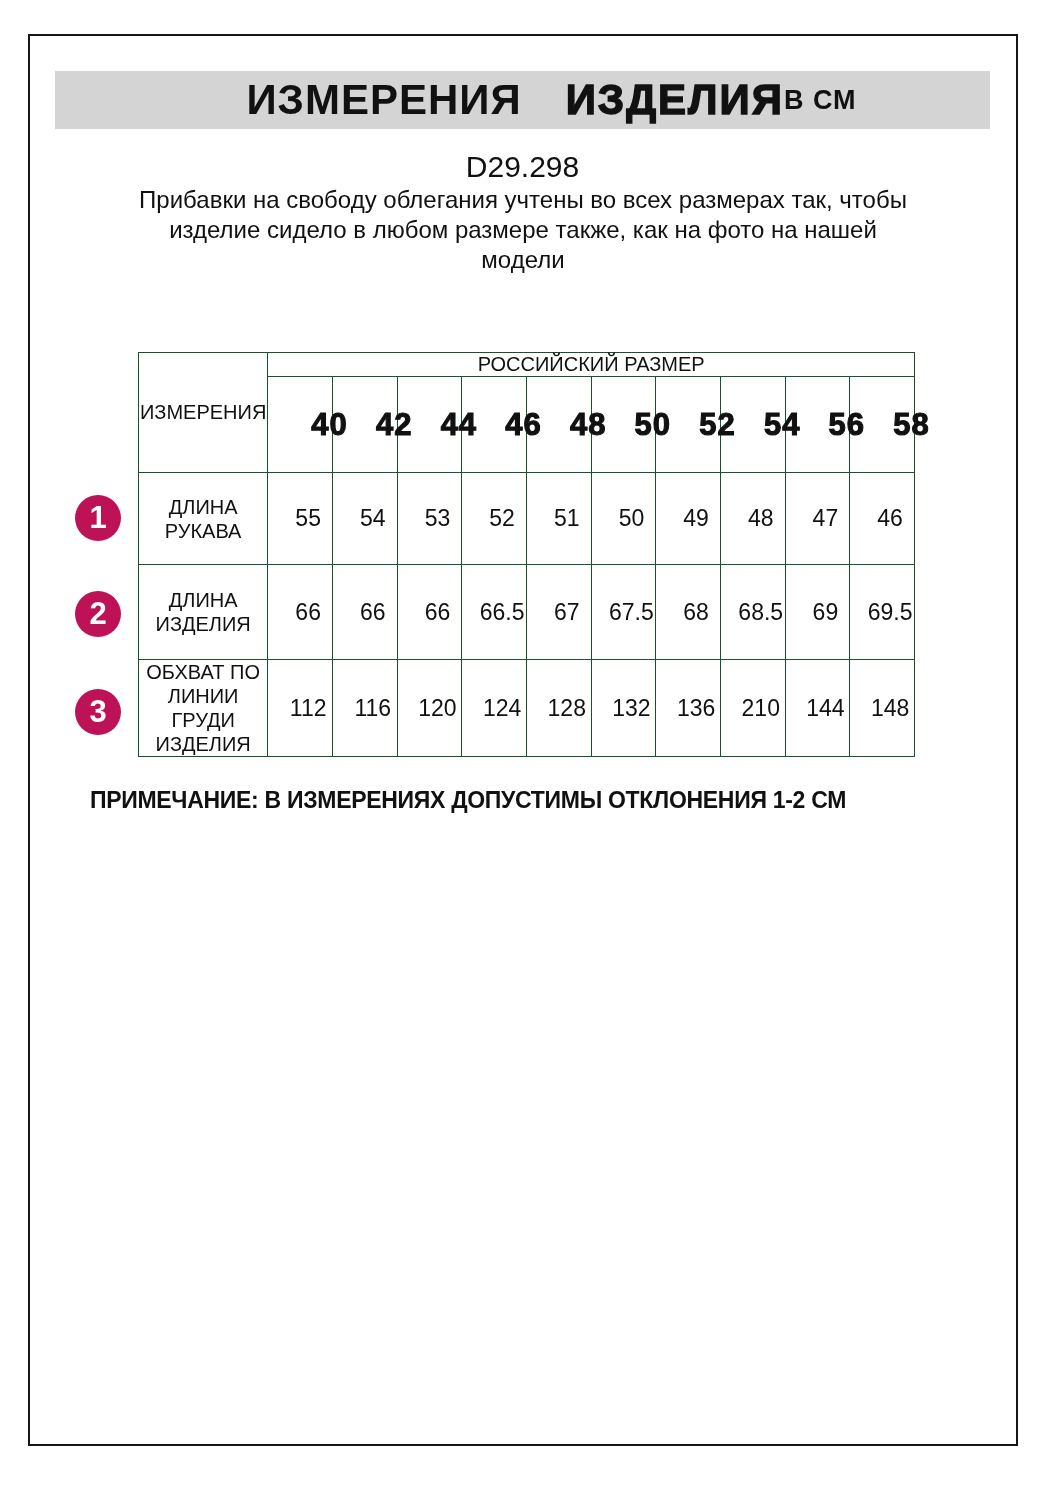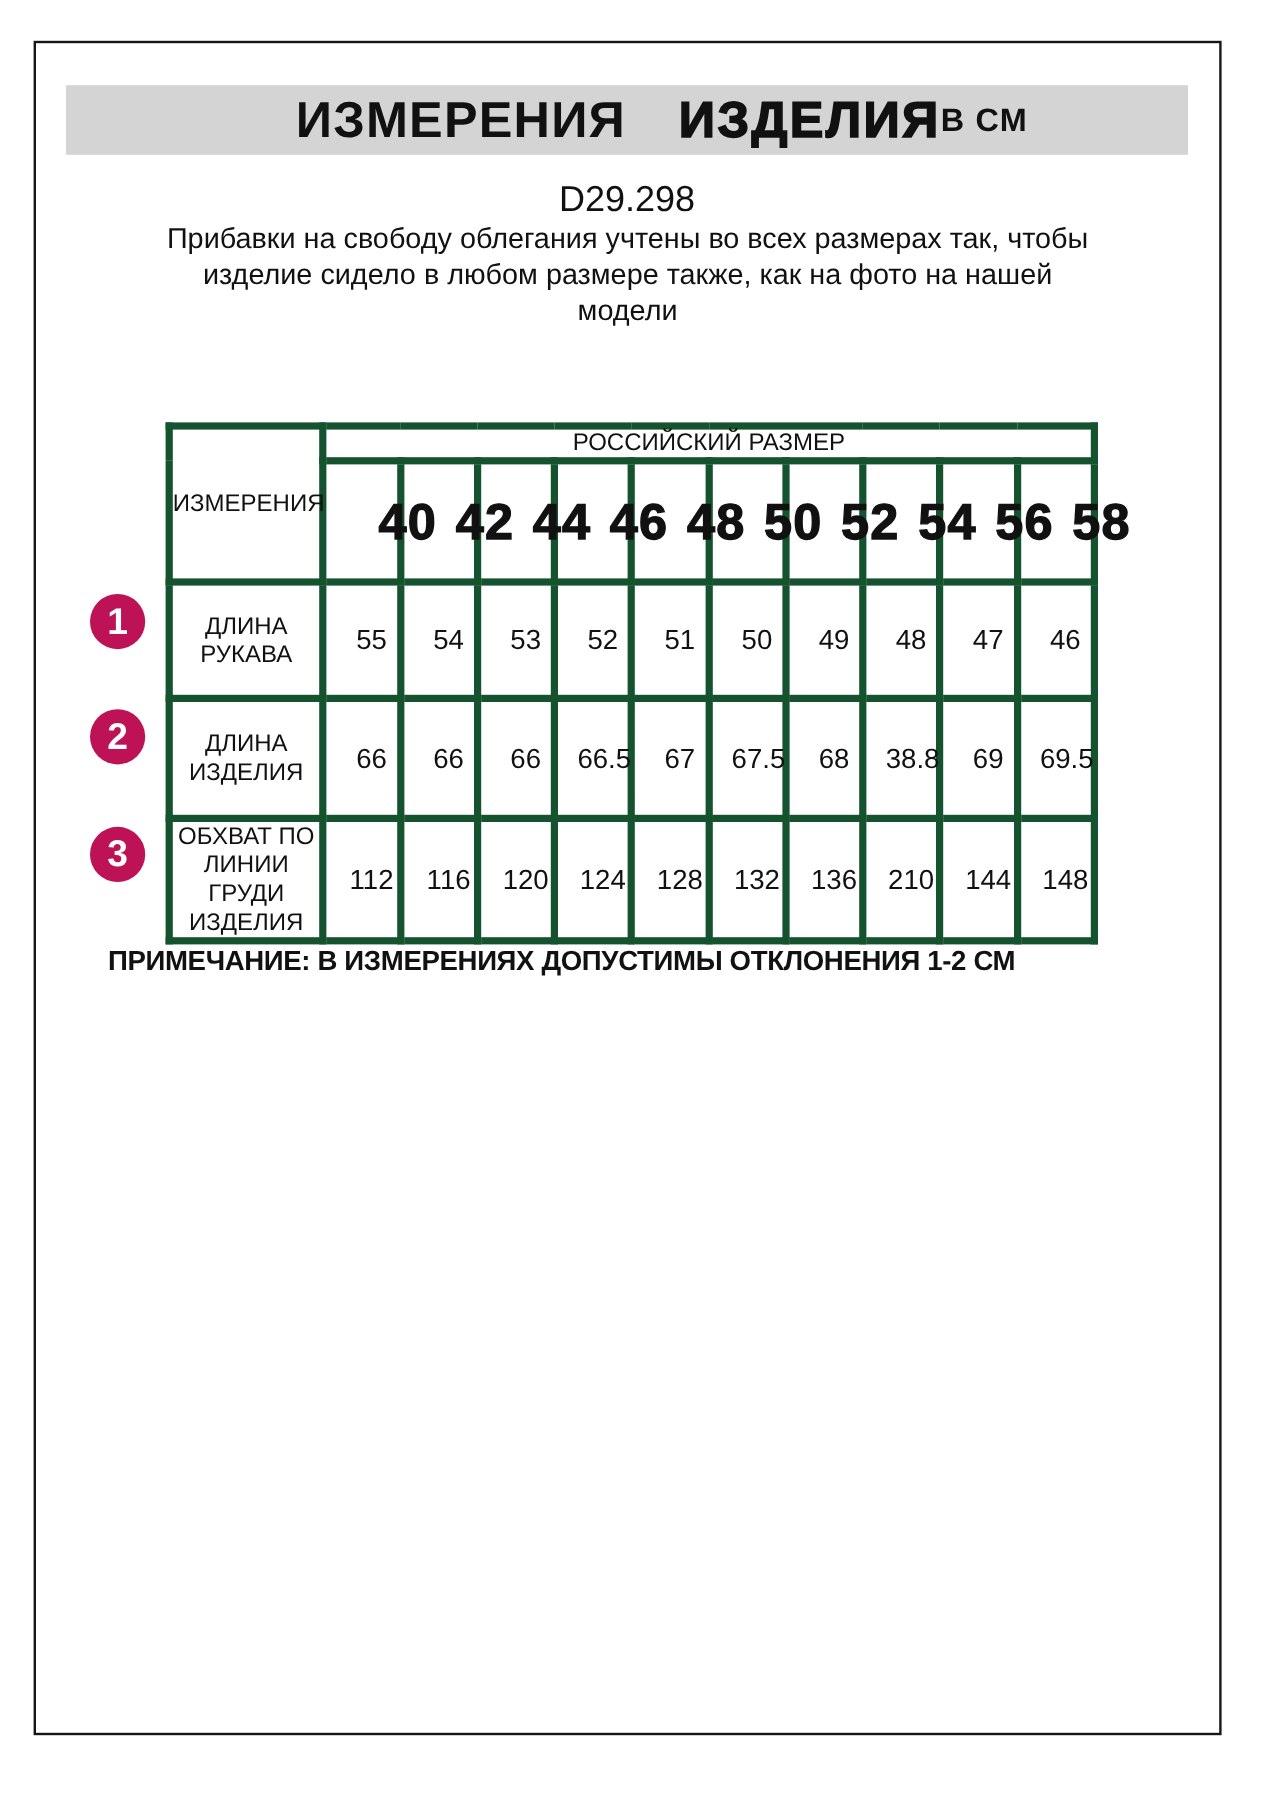--- a/index.html
+++ b/index.html
@@ -84,40 +84,40 @@
     left: 138px;
     top: 352px;
   }
   table.size-table {
     border-collapse: collapse;
     table-layout: fixed;
     width: 777px;
   }
   table.size-table th,
   table.size-table td {
-    border: 6px solid #14532d;
+    border: 1px solid #14532d;
     text-align: center;
     vertical-align: middle;
     padding: 0;
     background: #ffffff;
   }
   .col-measure { width: 128px; }
   .col-size    { width: 64px;  }
   tr.group-row th {
     height: 23px;
     font-size: 20px;
     font-weight: 400;
   }
   th.corner-cell {
     font-size: 20px;
     font-weight: 400;
   }
   tr.sizes-row th {
     height: 95px;
-    font-size: 42px;
+    font-size: 31px;
     font-weight: 700;
     -webkit-text-stroke: 1.1px #111111;
     letter-spacing: 1px;
     padding-left: 43px;
   }
   tr.data-row td.label-cell {
     font-size: 20px;
     line-height: 24px;
     font-weight: 400;
     white-space: pre-line;
@@ -226,21 +226,21 @@
         <tr class="data-row data-row-2">
           <td class="label-cell">ДЛИНА
 ИЗДЕЛИЯ</td>
           <td class="value-cell">66</td>
           <td class="value-cell">66</td>
           <td class="value-cell">66</td>
           <td class="value-cell">66.5</td>
           <td class="value-cell">67</td>
           <td class="value-cell">67.5</td>
           <td class="value-cell">68</td>
-          <td class="value-cell">38.8</td>
+          <td class="value-cell">68.5</td>
           <td class="value-cell">69</td>
           <td class="value-cell">69.5</td>
         </tr>
         <tr class="data-row data-row-3">
           <td class="label-cell">ОБХВАТ ПО
 ЛИНИИ
 ГРУДИ
 ИЗДЕЛИЯ</td>
           <td class="value-cell">112</td>
           <td class="value-cell">116</td>

